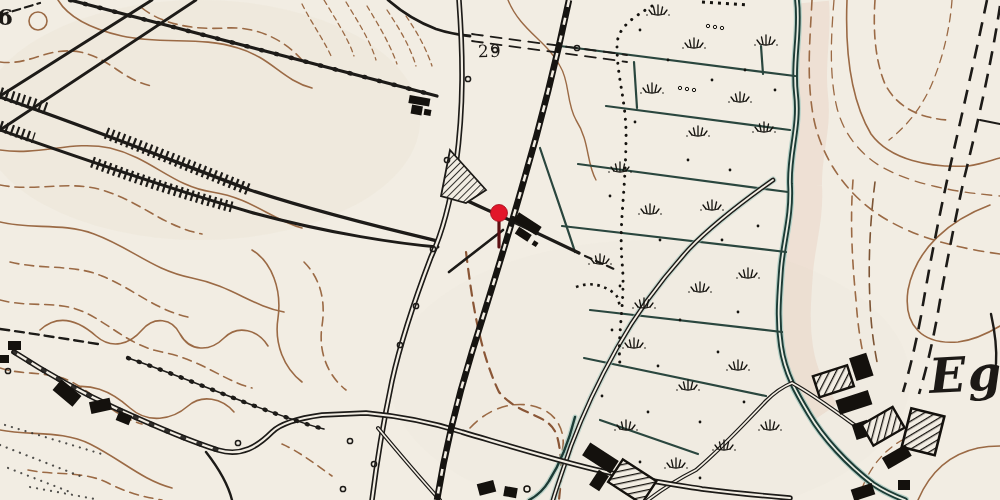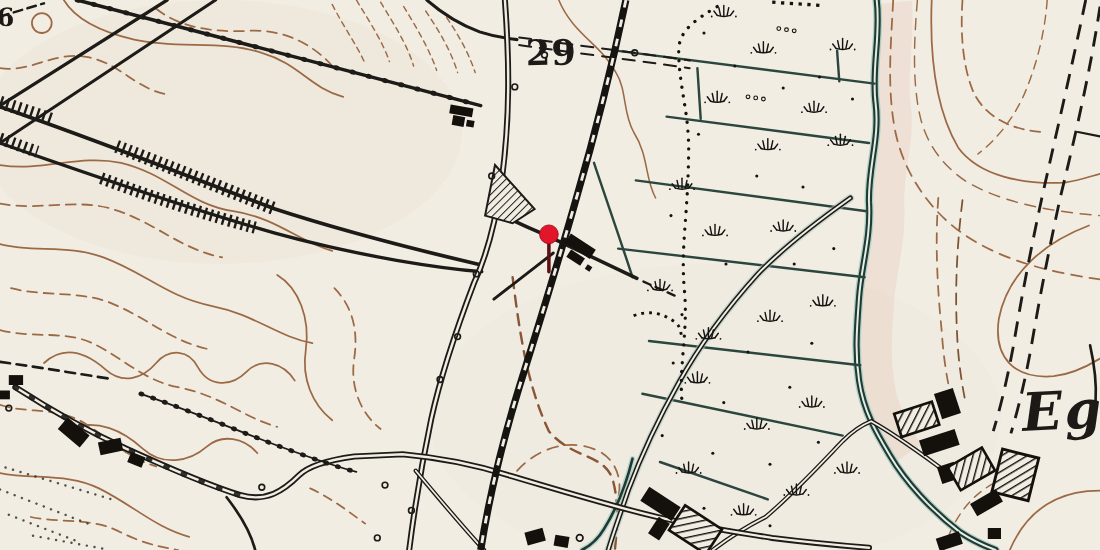--- a/index.html
+++ b/index.html
@@ -3,21 +3,21 @@
 <meta charset="utf-8">
 <style>
   html,body{margin:0;padding:0;}
   .map{
     position:relative;width:1000px;height:500px;overflow:hidden;
     background:#f2ede3;
     font-family:"DejaVu Serif","Liberation Serif",serif;
   }
   .map svg{position:absolute;left:0;top:0;}
   .lbl{position:absolute;color:#1c1916;line-height:1;user-select:none;}
-  .lbl-29{left:478px;top:32px;font-size:32px;font-weight:bold;letter-spacing:1px;transform:rotate(-1deg);}
+  .lbl-29{left:478px;top:43px;font-size:17px;font-weight:normal;letter-spacing:1px;transform:rotate(-1deg);}
   .lbl-6{left:-3px;top:5px;font-size:23px;font-weight:bold;}
   .lbl-eg{left:929px;top:350px;font-size:48px;font-weight:bold;font-style:italic;letter-spacing:2px;transform:rotate(-3deg);}
   .pin{position:absolute;left:486px;top:200px;width:28px;height:52px;cursor:pointer;}
 </style>
 </head>
 <body>
 
 <div class="map">
 <svg width="1000" height="500" viewBox="0 0 1000 500">
   <defs>

